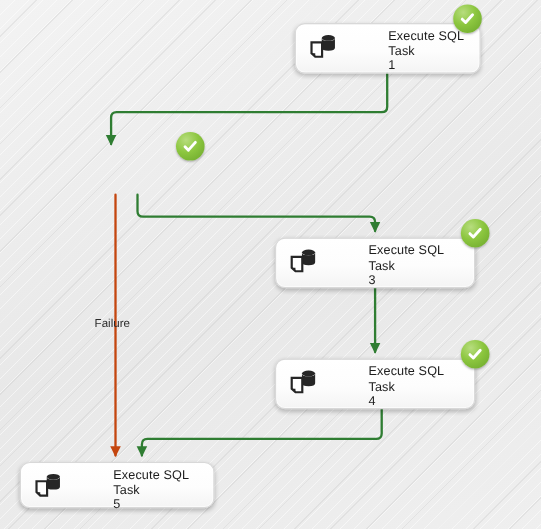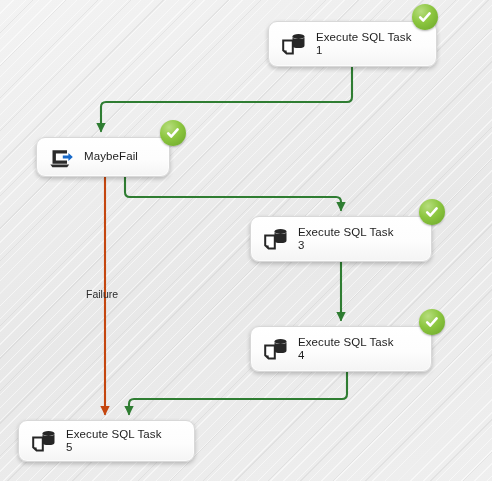--- a/index.html
+++ b/index.html
@@ -35,27 +35,27 @@
     width: 492px;
     height: 481px;
     pointer-events: none;
   }
 
   
   .node {
     position: absolute;
     box-sizing: border-box;
     display: flex;
-    align-items: center;
     background: linear-gradient(180deg, #ffffff 0%, #fdfdfd 55%, #f4f4f4 100%);
     border: 1px solid #d8d8d8;
     border-radius: 9px;
     box-shadow: 0 2px 4px rgba(0,0,0,0.22), 0 0 0 1px rgba(255,255,255,0.6) inset;
-    padding: 0 10px 0 9px;
+    padding: 5px 10px 0 9px;
     z-index: 3;
+    gap: 37px;
   }
   .node-icon {
     flex: 0 0 auto;
     width: 30px;
     height: 30px;
     margin-right: 8px;
     position: relative;
   }
   .node-label {
     font-size: 11.5px;
@@ -135,30 +135,20 @@
     </div>
     <div class="node-label">Execute SQL Task
 1</div>
   </div>
   <div class="status-badge" style="left:412px; top:4px;">
     <svg width="16" height="16" viewBox="0 0 16 16">
       <path d="M3.2 8.4 L6.3 11.5 L12.6 4.4" fill="none" stroke="#ffffff" stroke-width="2.6" stroke-linecap="round" stroke-linejoin="round"></path>
     </svg>
   </div>
 
-  <div class="node" style="left:36px; top:137px; width:134px; height:40px;">
-    <div class="node-icon">
-      <svg width="30" height="30" viewBox="0 0 30 30">
-        <path d="M6.5 8.2 L21 8.2 L21 11.6 L9.9 11.6 L9.9 18.4 L21 18.4 L21 21.8 L6.5 21.8 z" fill="#2b2b2b"></path>
-        <path d="M4.4 22.4 L23.2 22.4 L21.2 25.2 L6.4 25.2 z" fill="#2b2b2b"></path>
-        <path d="M16.8 11.4 L16.8 13.4 L22.4 13.4 L22.4 11.0 L26.8 15.0 L22.4 19.0 L22.4 16.6 L16.8 16.6 L16.8 18.6 z" fill="#1769c9"></path>
-      </svg>
-    </div>
-    <div class="node-label">MaybeFail</div>
-  </div>
   <div class="status-badge" style="left:160px; top:120px;">
     <svg width="16" height="16" viewBox="0 0 16 16">
       <path d="M3.2 8.4 L6.3 11.5 L12.6 4.4" fill="none" stroke="#ffffff" stroke-width="2.6" stroke-linecap="round" stroke-linejoin="round"></path>
     </svg>
   </div>
 
   <div class="node" style="left:250px; top:216px; width:182px; height:46px;">
     <div class="node-icon">
       <svg width="30" height="30" viewBox="0 0 30 30">
         <g fill="#262626">

